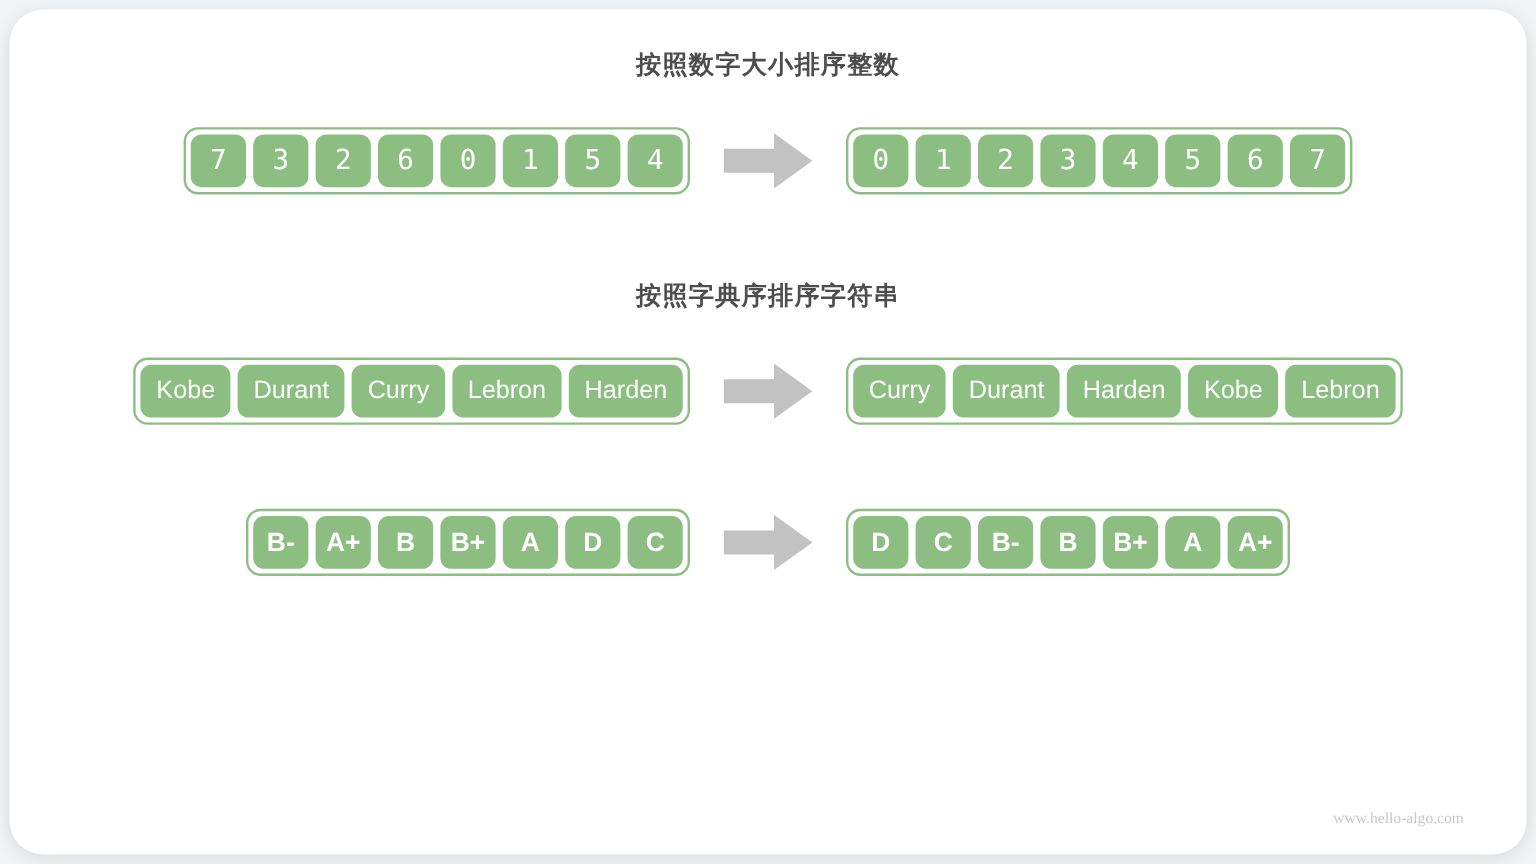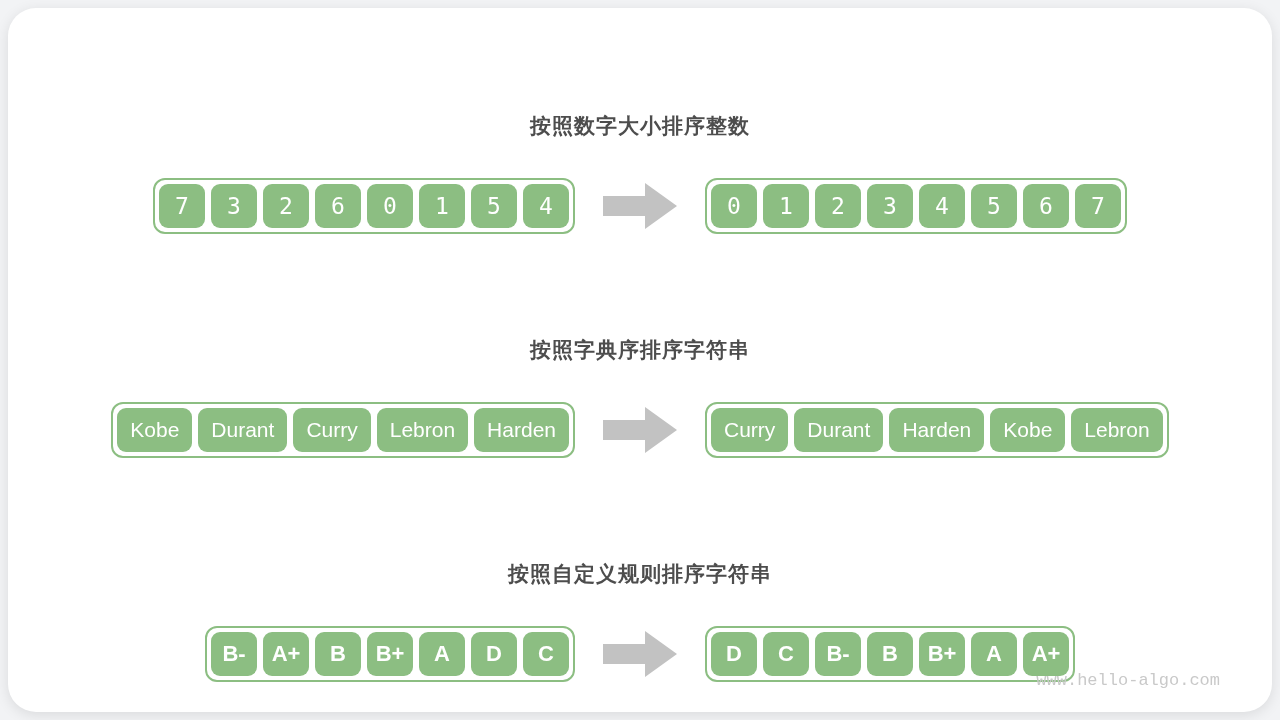--- a/index.html
+++ b/index.html
@@ -18,26 +18,26 @@
     --cell-text: #FFFFFF;
   }
   .card {
     position: absolute;
     left: 8px; top: 8px; right: 8px; bottom: 8px;
     background: #ffffff;
     border-radius: 28px;
     box-shadow: 0 3px 14px rgba(0,0,0,0.10);
   }
   .rows {
-    padding-top: 104px;
+    padding-top: 32px;
     display: flex;
     flex-direction: column;
   }
   .sort-row { margin: 0; }
-  .sort-row + .sort-row { margin-top: 102px; }
+  .sort-row + .sort-row { margin-top: 70px; }
   .row-title {
     margin: 0 0 38px 0;
     text-align: center;
     font-size: 21px;
     font-weight: 700;
     color: var(--title-text);
     letter-spacing: 1px;
   }
   .row-body {
     display: grid;
@@ -84,22 +84,22 @@
     min-width: 46px;
     padding: 0 8px;
     font-family: "Liberation Sans", sans-serif;
     font-size: 22px;
     font-weight: 600;
   }
   .watermark {
     position: absolute;
     right: 52px;
     bottom: 22px;
-    font-family: Liberation Mono, monospace;
-    font-size: 17px;
+    font-family: Liberation Serif, serif;
+    font-size: 13px;
     color: #c9c9c9;
   }
 </style>
 </head>
 <body>
 
 <div class="card">
   <div class="rows">
 
     <section class="sort-row">
@@ -152,21 +152,20 @@
             <span class="cell mono-name">Curry</span>
             <span class="cell mono-name">Durant</span>
             <span class="cell mono-name">Harden</span>
             <span class="cell mono-name">Kobe</span>
             <span class="cell mono-name">Lebron</span>
           </div>
       </div>
     </section>
 
     <section class="sort-row">
-      <h2 class="row-title">按照自定义规则排序字符串</h2>
       <div class="row-body">
         <div class="array-box left">
             <span class="cell sans-grade">B-</span>
             <span class="cell sans-grade">A+</span>
             <span class="cell sans-grade">B</span>
             <span class="cell sans-grade">B+</span>
             <span class="cell sans-grade">A</span>
             <span class="cell sans-grade">D</span>
             <span class="cell sans-grade">C</span>
           </div>

